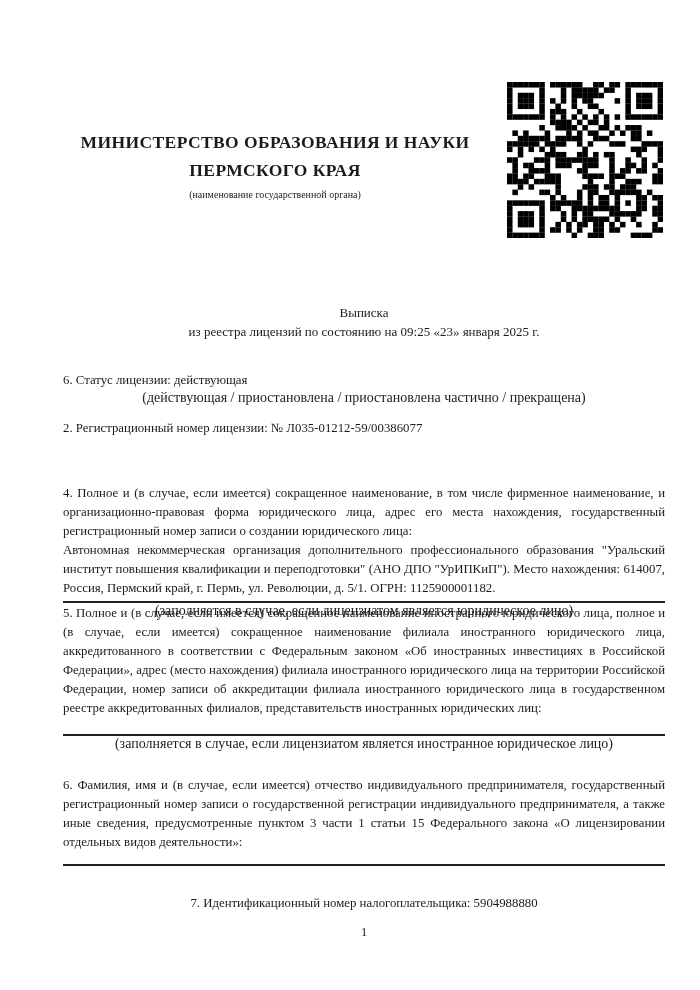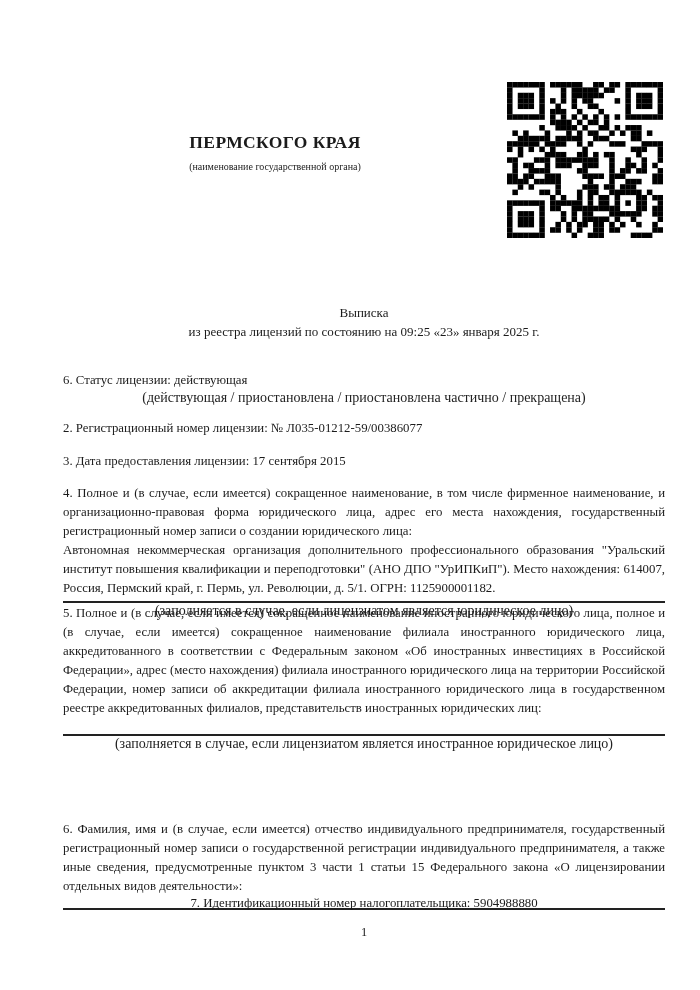--- a/index.html
+++ b/index.html
@@ -25,21 +25,21 @@
   
   .item{font-size:12.8px;line-height:19px;}
   .just{text-align:justify;}
   .caption{font-size:14px;line-height:13px;text-align:center;width:520px;margin:1px auto 0;color:#222;}
   .rule{border-top:2px solid #222;height:0;}
   .i1{top:371px;}
   .i2{top:419px;}
   .i3{top:452px;}
   .i4{top:484px;}
   .i5{top:604px;}
-  .i6{top:820px;}
+  .i6{top:776px;}
   .i7{top:894px;text-align:center;}
   .i4 .rule{margin-top:3px;}
   .i5 .rule{margin-top:16px;}
   .i6 .rule{margin-top:12px;}
   .page-number{top:925px;text-align:center;font-size:12.5px;}
 </style>
 </head>
 <body>
 
 <div class="page">
@@ -474,42 +474,40 @@
           <rect x="123.72" y="150.62" width="5.53" height="5.53"></rect>
           <rect x="129.10" y="150.62" width="5.53" height="5.53"></rect>
           <rect x="134.48" y="150.62" width="5.53" height="5.53"></rect>
           <rect x="139.86" y="150.62" width="5.53" height="5.53"></rect>
         </g>
       </svg>
     </div>
 
   <div class="org-block">
     <div class="org-name">
+      <div>МИНИСТЕРСТВО ОБРАЗОВАНИЯ И НАУКИ</div>
       <div>ПЕРМСКОГО КРАЯ</div>
     </div>
     <div class="org-caption">(наименование государственной органа)</div>
   </div>
 
   <div class="abs doc-title">
     <div>Выписка</div>
     <div>из реестра лицензий по состоянию на 09:25 «23» января 2025 г.</div>
   </div>
 
   <div class="abs item i1">
     <div>6. Статус лицензии: действующая</div>
     <div class="caption">(действующая / приостановлена / приостановлена частично / прекращена)</div>
   </div>
 
   <div class="abs item i2">
     <div>2. Регистрационный номер лицензии: № Л035-01212-59/00386077</div>
   </div>
 
-  <div class="abs item i3">
-    <div>3. Дата предоставления лицензии: 17 сентября 2015</div>
-  </div>
 
   <div class="abs item i4">
     <div class="just">4. Полное и (в случае, если имеется) сокращенное наименование, в том числе фирменное наименование, и организационно-правовая форма юридического лица, адрес его места нахождения, государственный регистрационный номер записи о создании юридического лица:</div>
     <div class="just">Автономная некоммерческая организация дополнительного профессионального образования "Уральский институт повышения квалификации и переподготовки" (АНО ДПО "УрИПКиП"). Место нахождения: 614007, Россия, Пермский край, г. Пермь, ул. Революции, д. 5/1. ОГРН: 1125900001182.</div>
     <div class="rule"></div>
     <div class="caption">(заполняется в случае, если лицензиатом является юридическое лицо)</div>
   </div>
 
   <div class="abs item i5">
     <div class="just">5. Полное и (в случае, если имеется) сокращенное наименование иностранного юридического лица, полное и (в случае, если имеется) сокращенное наименование филиала иностранного юридического лица, аккредитованного в соответствии с Федеральным законом «Об иностранных инвестициях в Российской Федерации», адрес (место нахождения) филиала иностранного юридического лица на территории Российской Федерации, номер записи об аккредитации филиала иностранного юридического лица в государственном реестре аккредитованных филиалов, представительств иностранных юридических лиц:</div>

